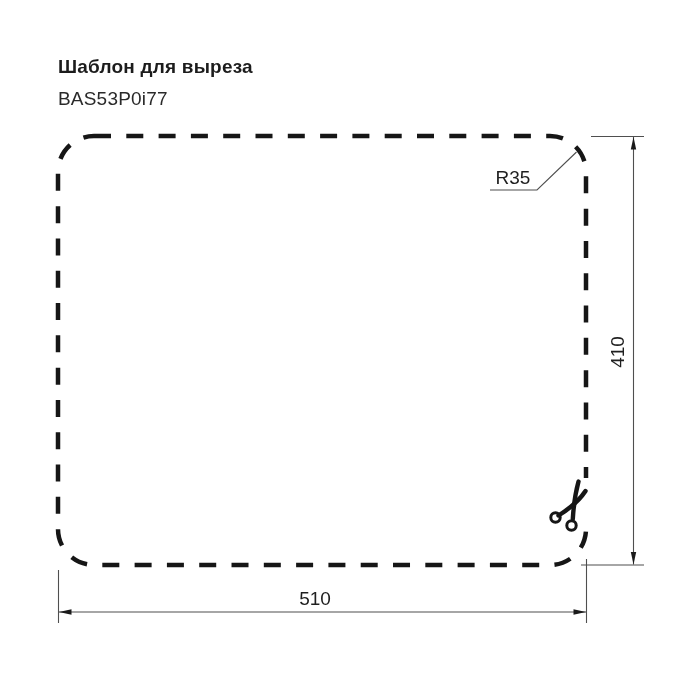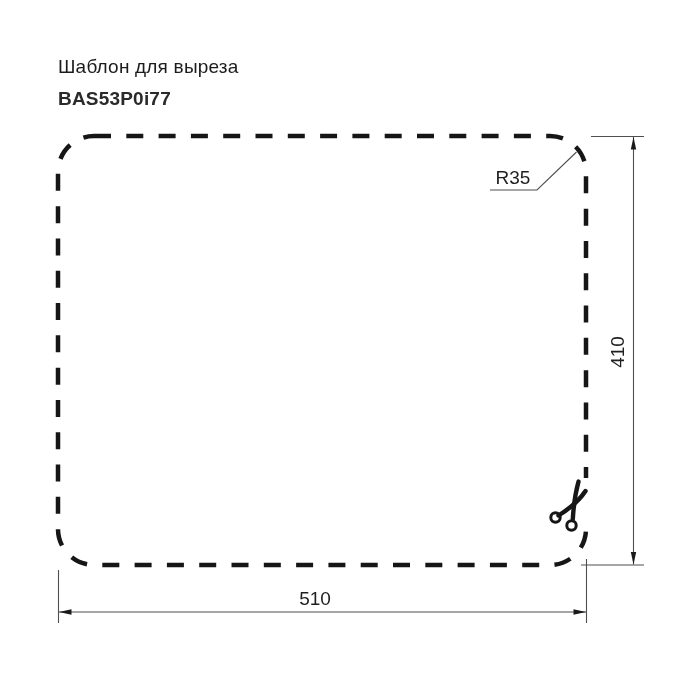--- a/index.html
+++ b/index.html
@@ -15,31 +15,31 @@
     position: relative;
     width: 700px;
     height: 700px;
     background: #ffffff;
   }
   .page-title {
     position: absolute;
     left: 58px;
     top: 56px;
     font-size: 19px;
-    font-weight: 400;
+    font-weight: 700;
     color: #1c1c1c;
     letter-spacing: 0.2px;
     white-space: nowrap;
   }
   .model-number {
     position: absolute;
     left: 58px;
     top: 88px;
     font-size: 19px;
-    font-weight: 700;
+    font-weight: 400;
     color: #2a2a2a;
     letter-spacing: 0.2px;
     white-space: nowrap;
   }
   svg.diagram {
     position: absolute;
     left: 0;
     top: 0;
   }
   svg.diagram text {

